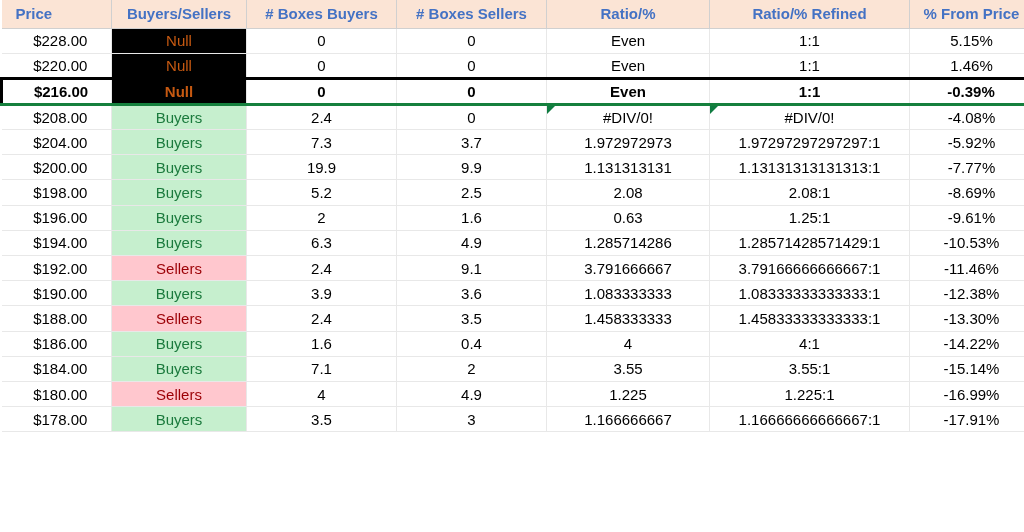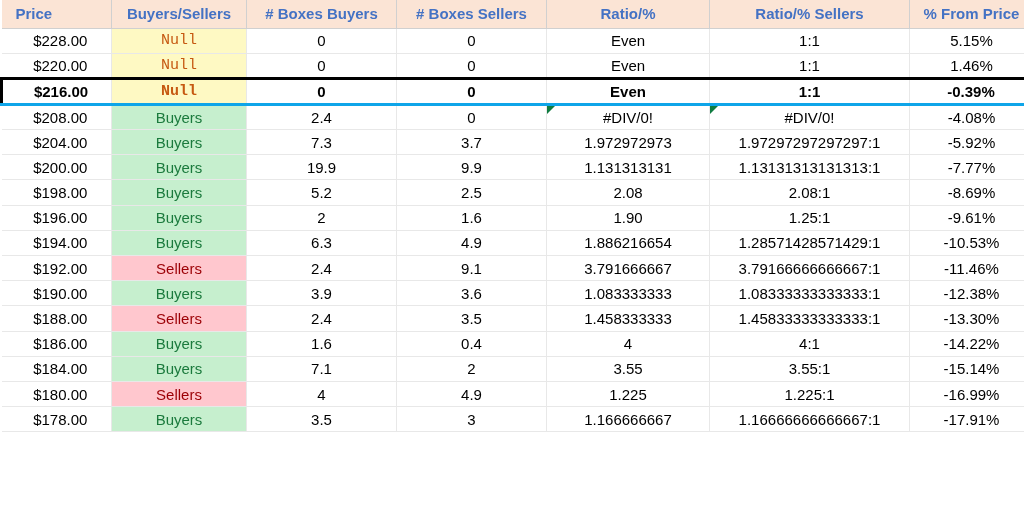--- a/index.html
+++ b/index.html
@@ -38,28 +38,28 @@
   .col-price { width: 110px; text-align: left; padding-left: 14px; }
   .col-bs { width: 135px; }
   .col-bb { width: 150px; }
   .col-sb { width: 150px; }
   .col-ratio { width: 163px; }
   .col-rref { width: 200px; }
   .col-pfp { width: 124px; }
 
   td.col-price { text-align: center; padding-left: 14px; color:#000; }
 
-  .bs-null   { background: #fef9c3; color: #c65911; font-family: Liberation Mono, monospace; }
+  .bs-null   { background: #000000; color: #c65911; }
   .bs-buyers { background: #c6efce; color: #1b7a3d; }
   .bs-sellers{ background: #ffc7ce; color: #9c0006; margin-left: 32px; }
 
   tr.highlight td { font-weight: bold; }
   tr.highlight td:first-child { border-left: 3px solid #000; }
   tr.highlight td:last-child  { border-right: 3px solid #000; }
-  tr.highlight td { border-top: 3px solid #000; border-bottom: 3px solid #0ea5e9; }
+  tr.highlight td { border-top: 3px solid #000; border-bottom: 3px solid #15803d; }
 
   .err-tri::before {
     content: "";
     position: absolute;
     top: 0; left: 0;
     width: 0; height: 0;
     border-top: 8px solid #107c41;
     border-right: 8px solid transparent;
   }
 </style>
@@ -67,21 +67,21 @@
 <body>
 
 <table>
   <thead>
     <tr>
       <th class="col-price">Price</th>
       <th class="col-bs">Buyers/Sellers</th>
       <th class="col-bb"># Boxes Buyers</th>
       <th class="col-sb"># Boxes Sellers</th>
       <th class="col-ratio">Ratio/%</th>
-      <th class="col-rref">Ratio/% Sellers</th>
+      <th class="col-rref">Ratio/% Refined</th>
       <th class="col-pfp">% From Price</th>
     </tr>
   </thead>
   <tbody id="tb">
       <tr>
         <td class="col-price">$228.00</td>
         <td class="col-bs bs-null">Null</td>
         <td class="col-bb">0</td>
         <td class="col-sb">0</td>
         <td class="col-ratio">Even</td>
@@ -140,30 +140,30 @@
         <td class="col-sb">2.5</td>
         <td class="col-ratio">2.08</td>
         <td class="col-rref">2.08:1</td>
         <td class="col-pfp">-8.69%</td>
       </tr>
       <tr>
         <td class="col-price">$196.00</td>
         <td class="col-bs bs-buyers">Buyers</td>
         <td class="col-bb">2</td>
         <td class="col-sb">1.6</td>
-        <td class="col-ratio">1.90</td>
+        <td class="col-ratio">0.63</td>
         <td class="col-rref">1.25:1</td>
         <td class="col-pfp">-9.61%</td>
       </tr>
       <tr>
         <td class="col-price">$194.00</td>
         <td class="col-bs bs-buyers">Buyers</td>
         <td class="col-bb">6.3</td>
         <td class="col-sb">4.9</td>
-        <td class="col-ratio">1.886216654</td>
+        <td class="col-ratio">1.285714286</td>
         <td class="col-rref">1.28571428571429:1</td>
         <td class="col-pfp">-10.53%</td>
       </tr>
       <tr>
         <td class="col-price">$192.00</td>
         <td class="col-bs bs-sellers">Sellers</td>
         <td class="col-bb">2.4</td>
         <td class="col-sb">9.1</td>
         <td class="col-ratio">3.791666667</td>
         <td class="col-rref">3.79166666666667:1</td>

